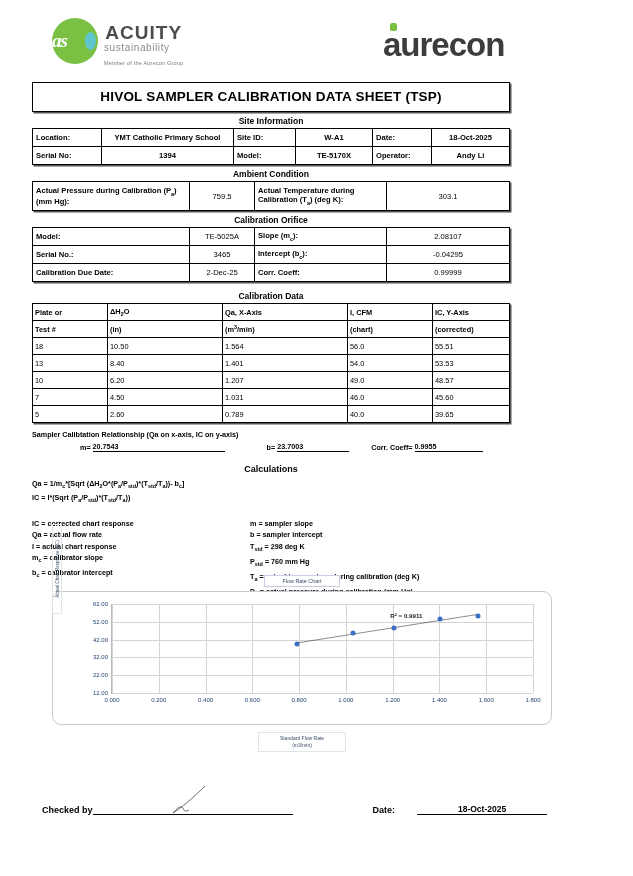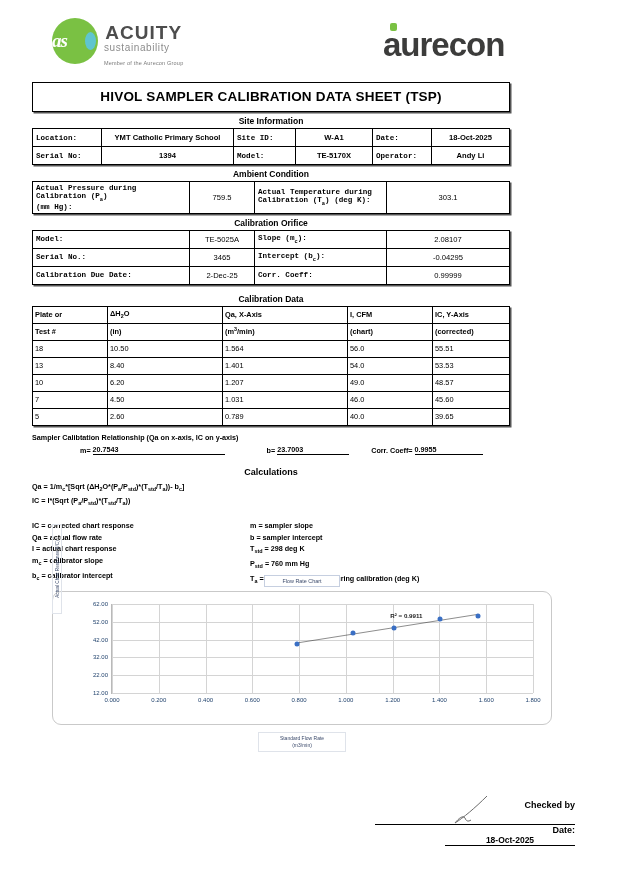--- a/index.html
+++ b/index.html
@@ -43,21 +43,21 @@
 
   .title-box {
     border:1.6px solid #000; text-align:center;
     font-size:13.5px; font-weight:bold; padding:6px 0 7px; letter-spacing:.2px;
     box-shadow:1.5px 1.5px 0 #555;
   }
   .section-title { text-align:center; font-size:8.5px; font-weight:bold; padding:4px 0 2px; }
 
   .grid { border:1.4px solid #000; box-shadow:1.5px 1.5px 0 #555; }
   .grid td { border:0.8px solid #000; font-size:7.6px; padding:2px 3px; height:13px; }
-  .lbl { font-weight:bold;font-family:Liberation Mono, monospace; }
+  .lbl { font-weight:bold; }
   .ctr { text-align:center; font-weight:bold; }
   .ctrn { text-align:center; }
 
   
   .cal td { border:0.8px solid #000; font-size:7.4px; text-align:left; padding:1.5px 2px; }
   .cal .hdr { font-weight:bold; }
   .cal .val { font-weight:normal; }
 
   
   .rel { margin-top:7px; font-size:7.2px; font-weight:bold; }
@@ -96,21 +96,21 @@
   .ytick { position:absolute; right:calc(100% + 4px); font-size:6px; color:#23446e; transform:translateY(-50%); white-space:nowrap; }
   .xtick { position:absolute; top:calc(100% + 4px); font-size:6px; color:#23446e; transform:translateX(-50%); white-space:nowrap; }
   .pt { position:absolute; width:5px; height:5px; border-radius:50%; background:#3a6fc4; transform:translate(-50%,-50%); }
   .r2 { position:absolute; font-size:6.2px; font-weight:bold; color:#222; }
   .xtitle-box {
     width:78px; margin:7px auto 0; text-align:center; font-size:5px; color:#3b4a6b;
     border:0.8px solid #dfe3ea; padding:2px 4px; line-height:7px;
   }
 
   
-  .footer { position:absolute; left:55px; top:800px; width:520px; display:flex; align-items:flex-end; font-size:9px; font-weight:bold;flex-direction:column; }
+  .footer { position:absolute; left:42px; top:800px; width:520px; display:flex; align-items:flex-end; font-size:9px; font-weight:bold; }
   .sigline { width:200px; border-bottom:1px solid #000; height:14px; position:relative; }
   .sig { position:absolute; left:70px; bottom:-2px; width:60px; height:30px; }
   .dlabel { margin-left:80px; }
   .dateline { width:130px; border-bottom:1px solid #000; text-align:center; font-size:8.5px; margin-left:22px; }
 </style>
 </head>
 <body>
 
 <div class="page">
 

